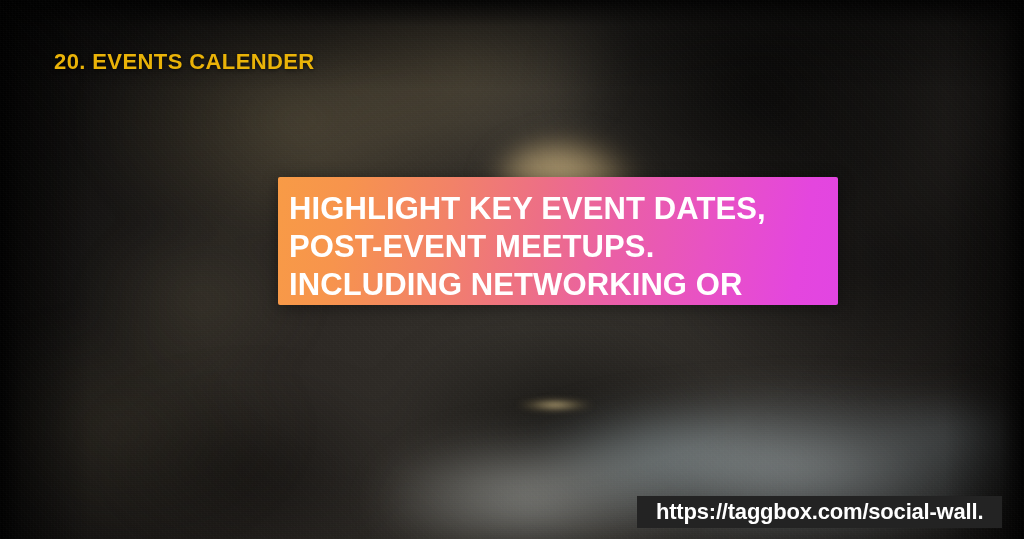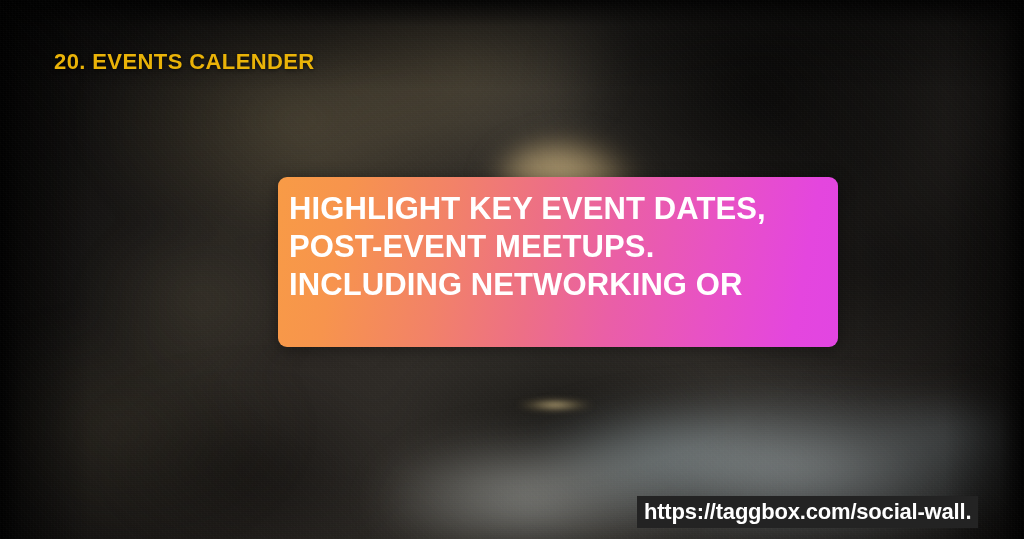--- a/index.html
+++ b/index.html
@@ -118,22 +118,22 @@
     text-shadow: 0 1px 4px rgba(0,0,0,0.65);
     white-space: nowrap;
   }
 
   
   #caption-card {
     position: absolute;
     left: 278px;
     top: 177px;
     width: 560px;
-    height: 170px;
-    border-radius: 9px;
+    height: 128px;
+    border-radius: 2px;
     background: linear-gradient(100deg,
       #f89b46 0%,
       #f7944d 12%,
       #f28268 30%,
       #ed6f86 46%,
       #ea5fa6 60%,
       #e852c4 76%,
       #e446de 92%,
       #e245e2 100%);
     box-shadow: 0 3px 16px rgba(0,0,0,0.40);
@@ -156,21 +156,21 @@
   }
 
   
   #url-watermark {
     position: absolute;
     left: 637px;
     top: 496px;
     height: 32px;
     display: flex;
     align-items: center;
-    padding: 0 7px;
+    padding: 0 19px;
     background: #232323;
     color: #ffffff;
     font-family: "Liberation Sans", sans-serif;
     font-size: 22px;
     font-weight: bold;
     letter-spacing: -0.2px;
     white-space: nowrap;
   }
 </style>
 </head>

